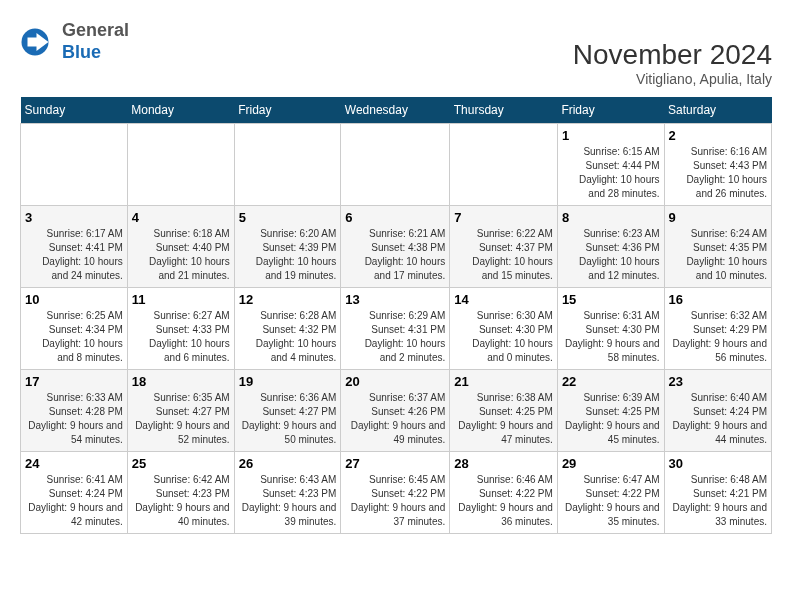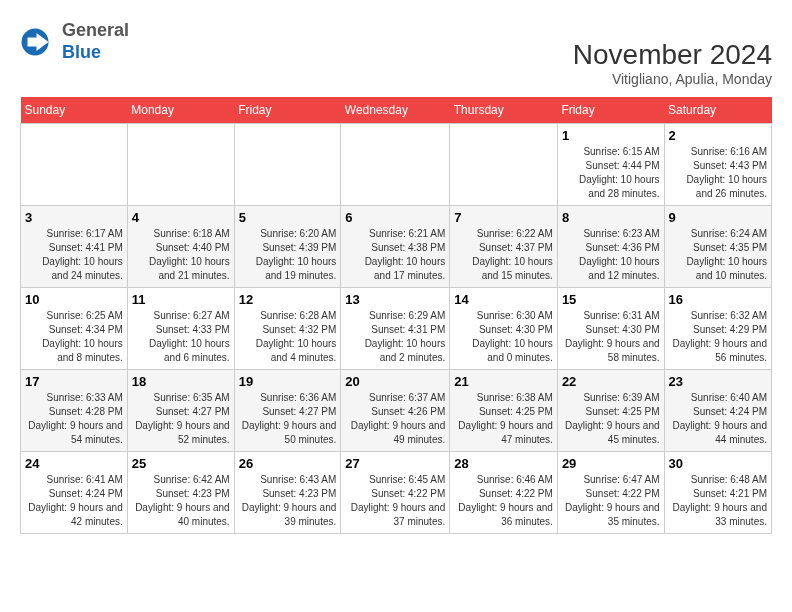--- a/index.html
+++ b/index.html
@@ -45,21 +45,21 @@
     .location {
       font-size: 14px;
       color: #555;
     }
     table {
       width: 100%;
       border-collapse: collapse;
       font-size: 10.5px;
     }
     thead tr th {
-      background-color: #ef4444;
+      background-color: #0c4a6e;
       color: white;
       padding: 6px 4px;
       text-align: left;
       font-weight: normal;
       font-size: 12px;
     }
     tbody tr td {
       border: 1px solid #ccc;
       vertical-align: top;
       padding: 4px;
@@ -98,21 +98,21 @@
       <polygon points="22,8 38,20 22,32" fill="white"></polygon>
       <rect x="10" y="14" width="14" height="12" fill="white"></rect>
     </svg>
     <div class="logo-text">
       <span class="logo-general">General</span><br>
       <span class="logo-blue">Blue</span>
     </div>
   </div>
   <div class="title-area">
     <div class="month-title">November 2024</div>
-    <div class="location">Vitigliano, Apulia, Monday</div>
+    <div class="location">Vitigliano, Apulia, Italy</div>
   </div>
 </div>
 
 <table>
   <thead>
     <tr>
       <th>Sunday</th>
       <th>Monday</th>
       <th>Friday</th>
       <th>Wednesday</th>

